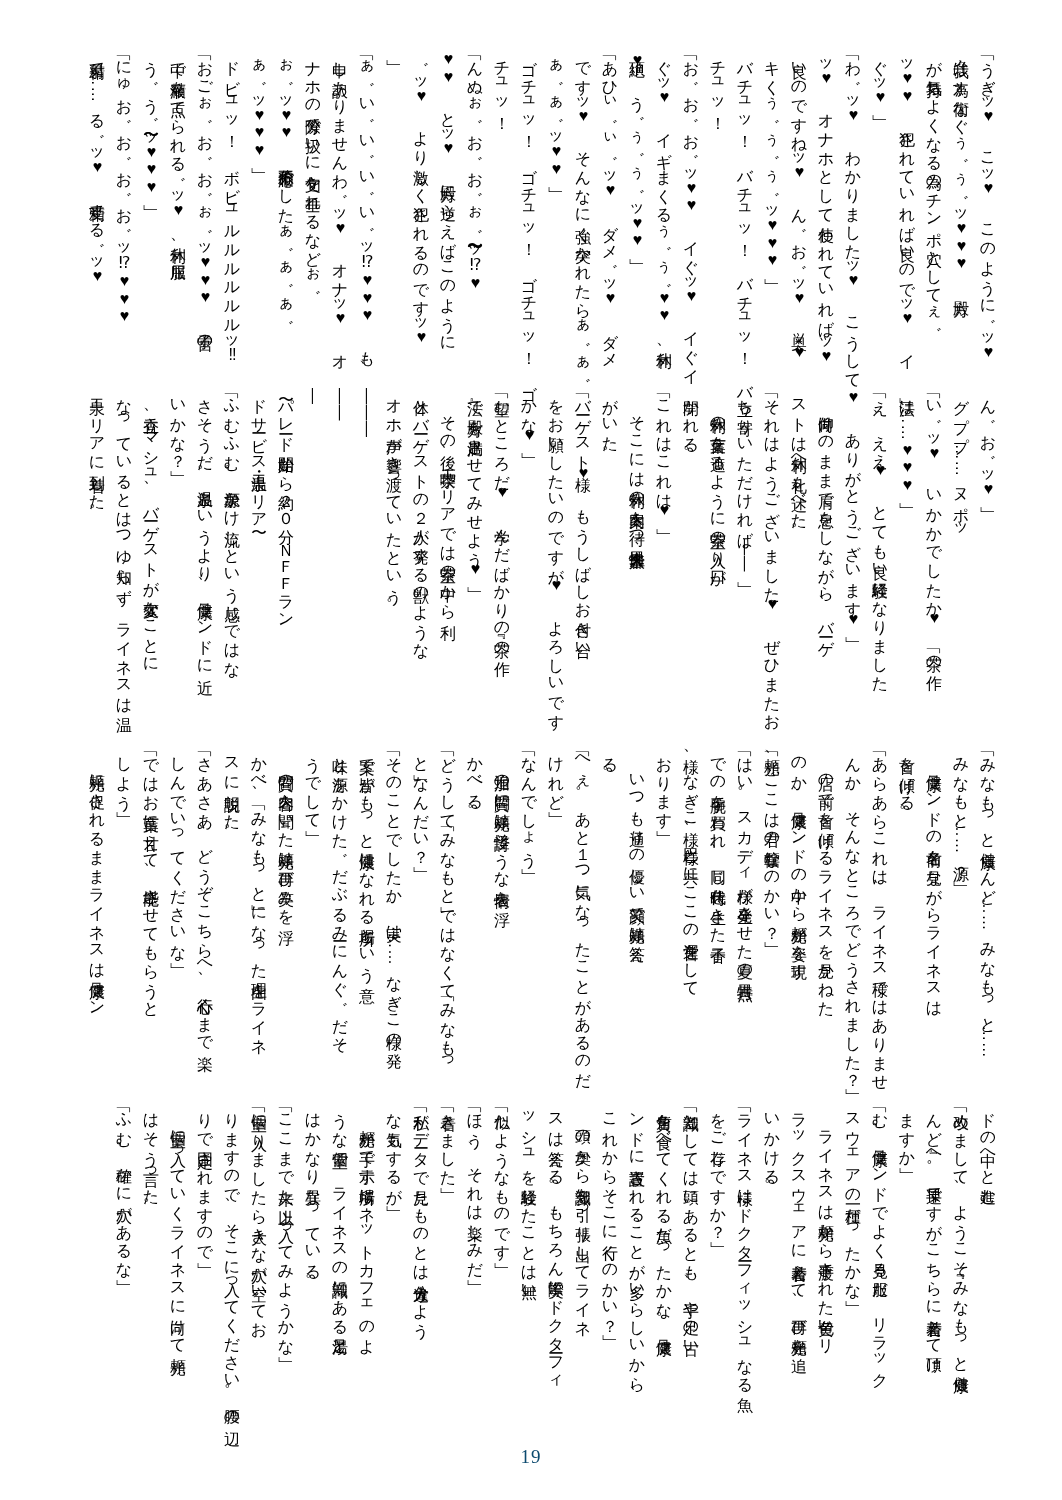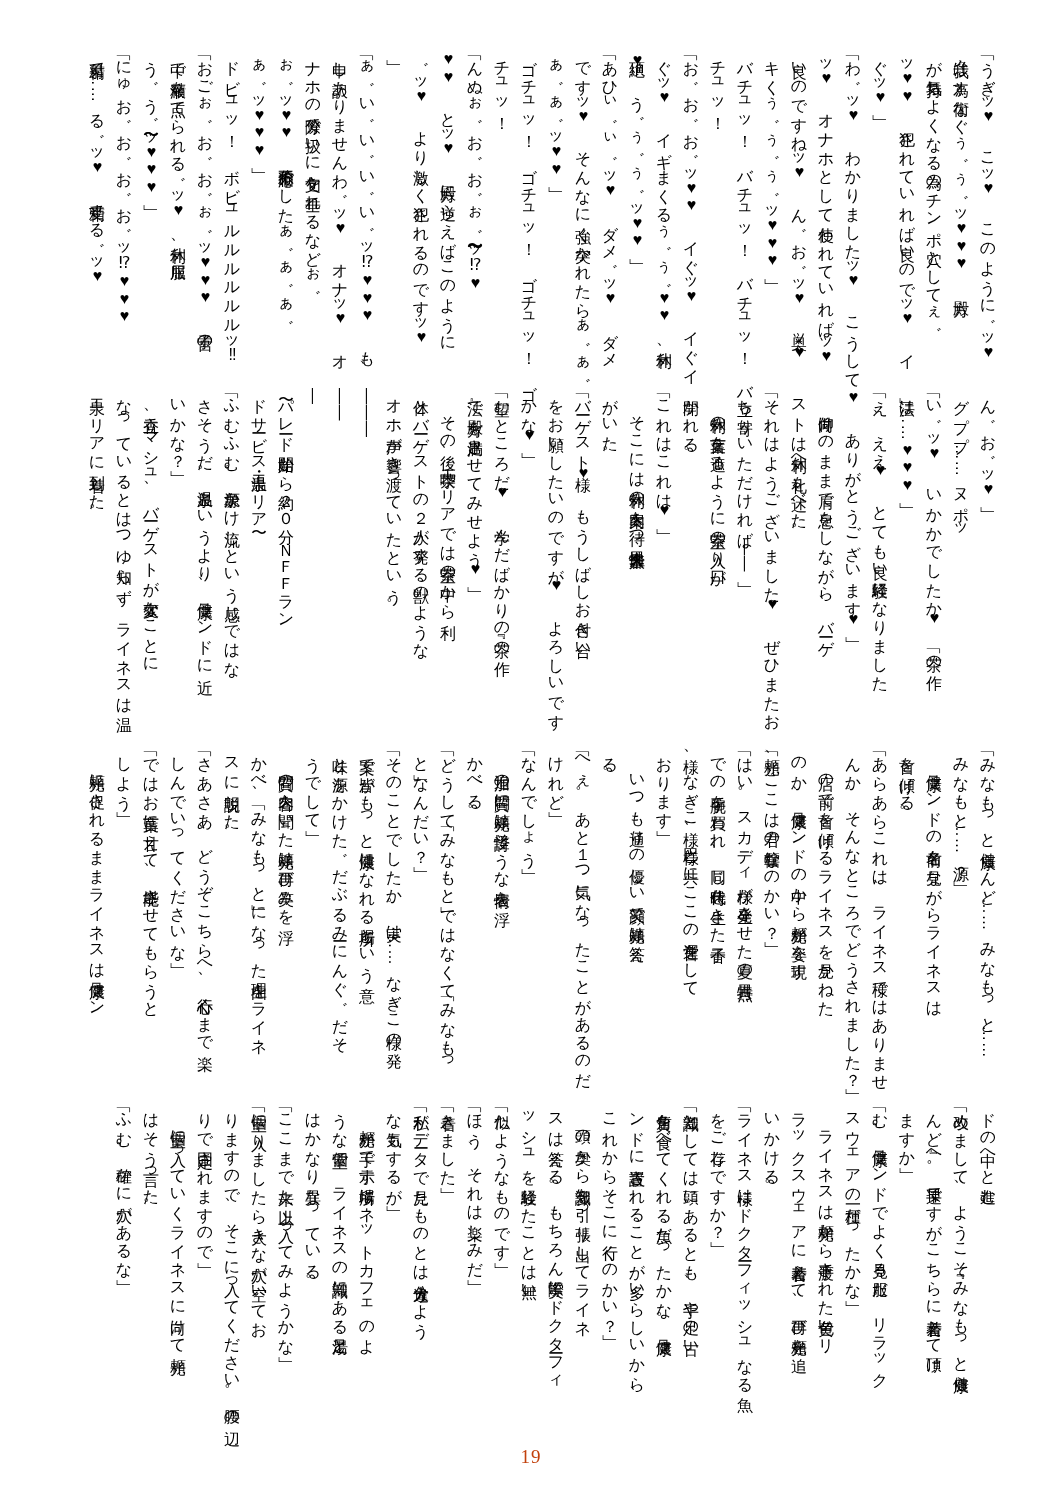--- a/index.html
+++ b/index.html
@@ -27,21 +27,21 @@
   .band-2{top:388px;}
   .band-3{top:746px;}
   .band-4{top:1102px;}
   .col{margin:0;padding:0;}
   .page-number{
     position:absolute;
     top:1446px;left:0;right:0;
     text-align:center;
     font-family:"Liberation Serif","DejaVu Serif",serif;
     font-size:19px;
-    color:#c2410c;
+    color:#0c4a6e;
     letter-spacing:1px;
   }
 </style>
 </head>
 <body>
 
 <div class="page">
   <div class="band band-1"><div class="col">「うぎッ♥　こッ♥　このように゛ッ♥</div><div class="col">我々は為す術なぐぅ゛ぅ゛ッ♥♥♥　殿方</div><div class="col">が気持ちよくなる為のチンポ穴としてぇ゛</div><div class="col">ッ♥♥　犯されていれば良いのでッ♥　イ</div><div class="col">ぐッ♥」</div><div class="col">「わ゛ッ♥　わかりましたッ♥　こうして</div><div class="col">ッ♥　オナホとして使われていればッ♥</div><div class="col">良いのですねッ♥　ん゛お゛ッ♥　奥ッ♥</div><div class="col">キくぅ゛ぅ゛ぅ゛ッ♥♥♥」</div><div class="col">バチュッ！　バチュッ！　バチュッ！　バ</div><div class="col">チュッ！</div><div class="col">「お゛お゛お゛ッ♥♥　イぐッ♥　イぐイ</div><div class="col">ぐッ♥　イギまくるぅ゛ぅ゛♥♥　利休、</div><div class="col">絶頂♥　う゛ぅ゛ぅ゛ッ♥♥」</div><div class="col">「あひぃ゛ぃ゛ッ♥　ダメ゛ッ♥　ダメ</div><div class="col">ですッ♥　そんなに強く突かれたらぁ゛ぁ゛</div><div class="col">ぁ゛ぁ゛ッ♥♥」</div><div class="col">ゴチュッ！　ゴチュッ！　ゴチュッ！　ゴ</div><div class="col">チュッ！</div><div class="col">「んぬぉ゛お゛お゛ぉ゛〜〜〜ッ⁉♥</div><div class="col">♥♥　とッ♥　殿方に逆らえばこのように</div><div class="col">゛ッ♥　より激しく犯されるのですッ♥</div><div class="col">」</div><div class="col">「ぁ゛い゛い゛い゛い゛ッ⁉♥♥♥　も、</div><div class="col">申し訳ありませんわ゛ッ♥　オナッ♥　オ</div><div class="col">ナホの分際で扱いに文句を垂れるなどぉ゛</div><div class="col">ぉ゛ッ♥♥　分不相応でしたぁ゛ぁ゛ぁ゛</div><div class="col">ぁ゛ッ♥♥♥」</div><div class="col">ドビュッ！　ボビュルルルルルルッ‼</div><div class="col">「おごぉ゛お゛お゛ぉ゛ッ♥♥♥　子宮の</div><div class="col">中で精液を点てられる゛ッ♥　利休、屈服</div><div class="col">う゛う゛〜〜ッ♥♥♥」</div><div class="col">「にゅお゛お゛お゛お゛ッ⁉♥♥♥</div><div class="col">射精て……る゛ッ♥　受精する゛ッ♥</div></div>
   <div class="band band-2"><div class="col">ん゛お゛ッ♥」</div><div class="col">グププ……ヌポッ</div><div class="col">「い゛ッ♥　いかかでしたか♥　「茶の作</div><div class="col">法」は……♥♥♥」</div><div class="col">「え、ええ♥　とても良い経験になりました</div><div class="col">♥　ありがとうございます♥」</div><div class="col">　仰向けのまま肩で息をしながら、バーゲ</div><div class="col">ストは利休へ礼を述べた。</div><div class="col">「それはようございました♥　ぜひまたお</div><div class="col">立ち寄りいただければ――」</div><div class="col">　利休の言葉を遮るように茶室の入り口が</div><div class="col">開かれる。</div><div class="col">「これはこれは♥」</div><div class="col">　そこには利休の案内を待つ男性客十余人</div><div class="col">がいた。</div><div class="col">「バーゲスト様♥　もうしばしお付き合い</div><div class="col">をお願いしたいのですが♥　よろしいです</div><div class="col">かな♥」</div><div class="col">「望むところだ♥　学んだばかりの『茶の作</div><div class="col">法』で殿方を満足させてみせよう♥」</div><div class="col">　その後、喫茶エリアでは茶室の中から利</div><div class="col">休とバーゲストの２人が発する獣のような</div><div class="col">オホ声が響き渡っていたという。</div><div class="col">―――</div><div class="col">――</div><div class="col">―</div><div class="col">〜パレード開始から約２０分　ＮＦＦラン</div><div class="col">ドサービス・温泉エリア〜</div><div class="col">「ふむふむ。源泉かけ流しという感じではな</div><div class="col">さそうだ。温泉というより、健康ランドに近</div><div class="col">いかな？」</div><div class="col">　立香、マシュ、バーゲストが大変なことに</div><div class="col">なっているとはつゆ知らず、ライネスは温</div><div class="col">泉エリアに到着した。</div></div>
   <div class="band band-3"><div class="col">「みなもっと健康らんど……みなもっと……</div><div class="col">みなもと……源？」</div><div class="col">　健康ランドの名前を見ながらライネスは</div><div class="col">首を傾げる。</div><div class="col">「あらあらこれは、ライネス様ではありませ</div><div class="col">んか。そんなところでどうされました？」</div><div class="col">　店の前で首を傾げるライネスを見かねた</div><div class="col">のか、健康ランドの中から頼光が姿を現す。</div><div class="col">「頼光、ここは君の管轄なのかい？」</div><div class="col">「はい。スカディ様が発生させた夏の特異点</div><div class="col">での手腕を買われ、同じ時代を生きた香子</div><div class="col">様、なぎこ様、巴様と共にここの運営をして</div><div class="col">おります」</div><div class="col">　いつも通りの優しい笑顔で頼光は答え</div><div class="col">る。</div><div class="col">「へぇ。あと１つ気になったことがあるのだ</div><div class="col">けれど」</div><div class="col">「なんでしょう」</div><div class="col">　追加の質問に頼光は怪訝そうな表情を浮</div><div class="col">かべる。</div><div class="col">「どうして「みなもと」ではなくて「みなもっ</div><div class="col">と」なんだい？」</div><div class="col">「そのことでしたか。実は……なぎこ様の発</div><div class="col">案で皆がもっと健康になれる場所という意</div><div class="col">味と源をかけた゛だぶるみーにんぐ゛だそ</div><div class="col">うでして」</div><div class="col">　質問の内容を聞いた頼光は再び笑みを浮</div><div class="col">かべ、「みなもっと」になった理由をライネ</div><div class="col">スに説明した。</div><div class="col">「さあさあ、どうぞこちらへ、心行くまで楽</div><div class="col">しんでいってくださいな」</div><div class="col">「ではお言葉に甘えて、堪能させてもらうと</div><div class="col">しよう」</div><div class="col">　頼光に促されるままライネスは健康ラン</div></div>

